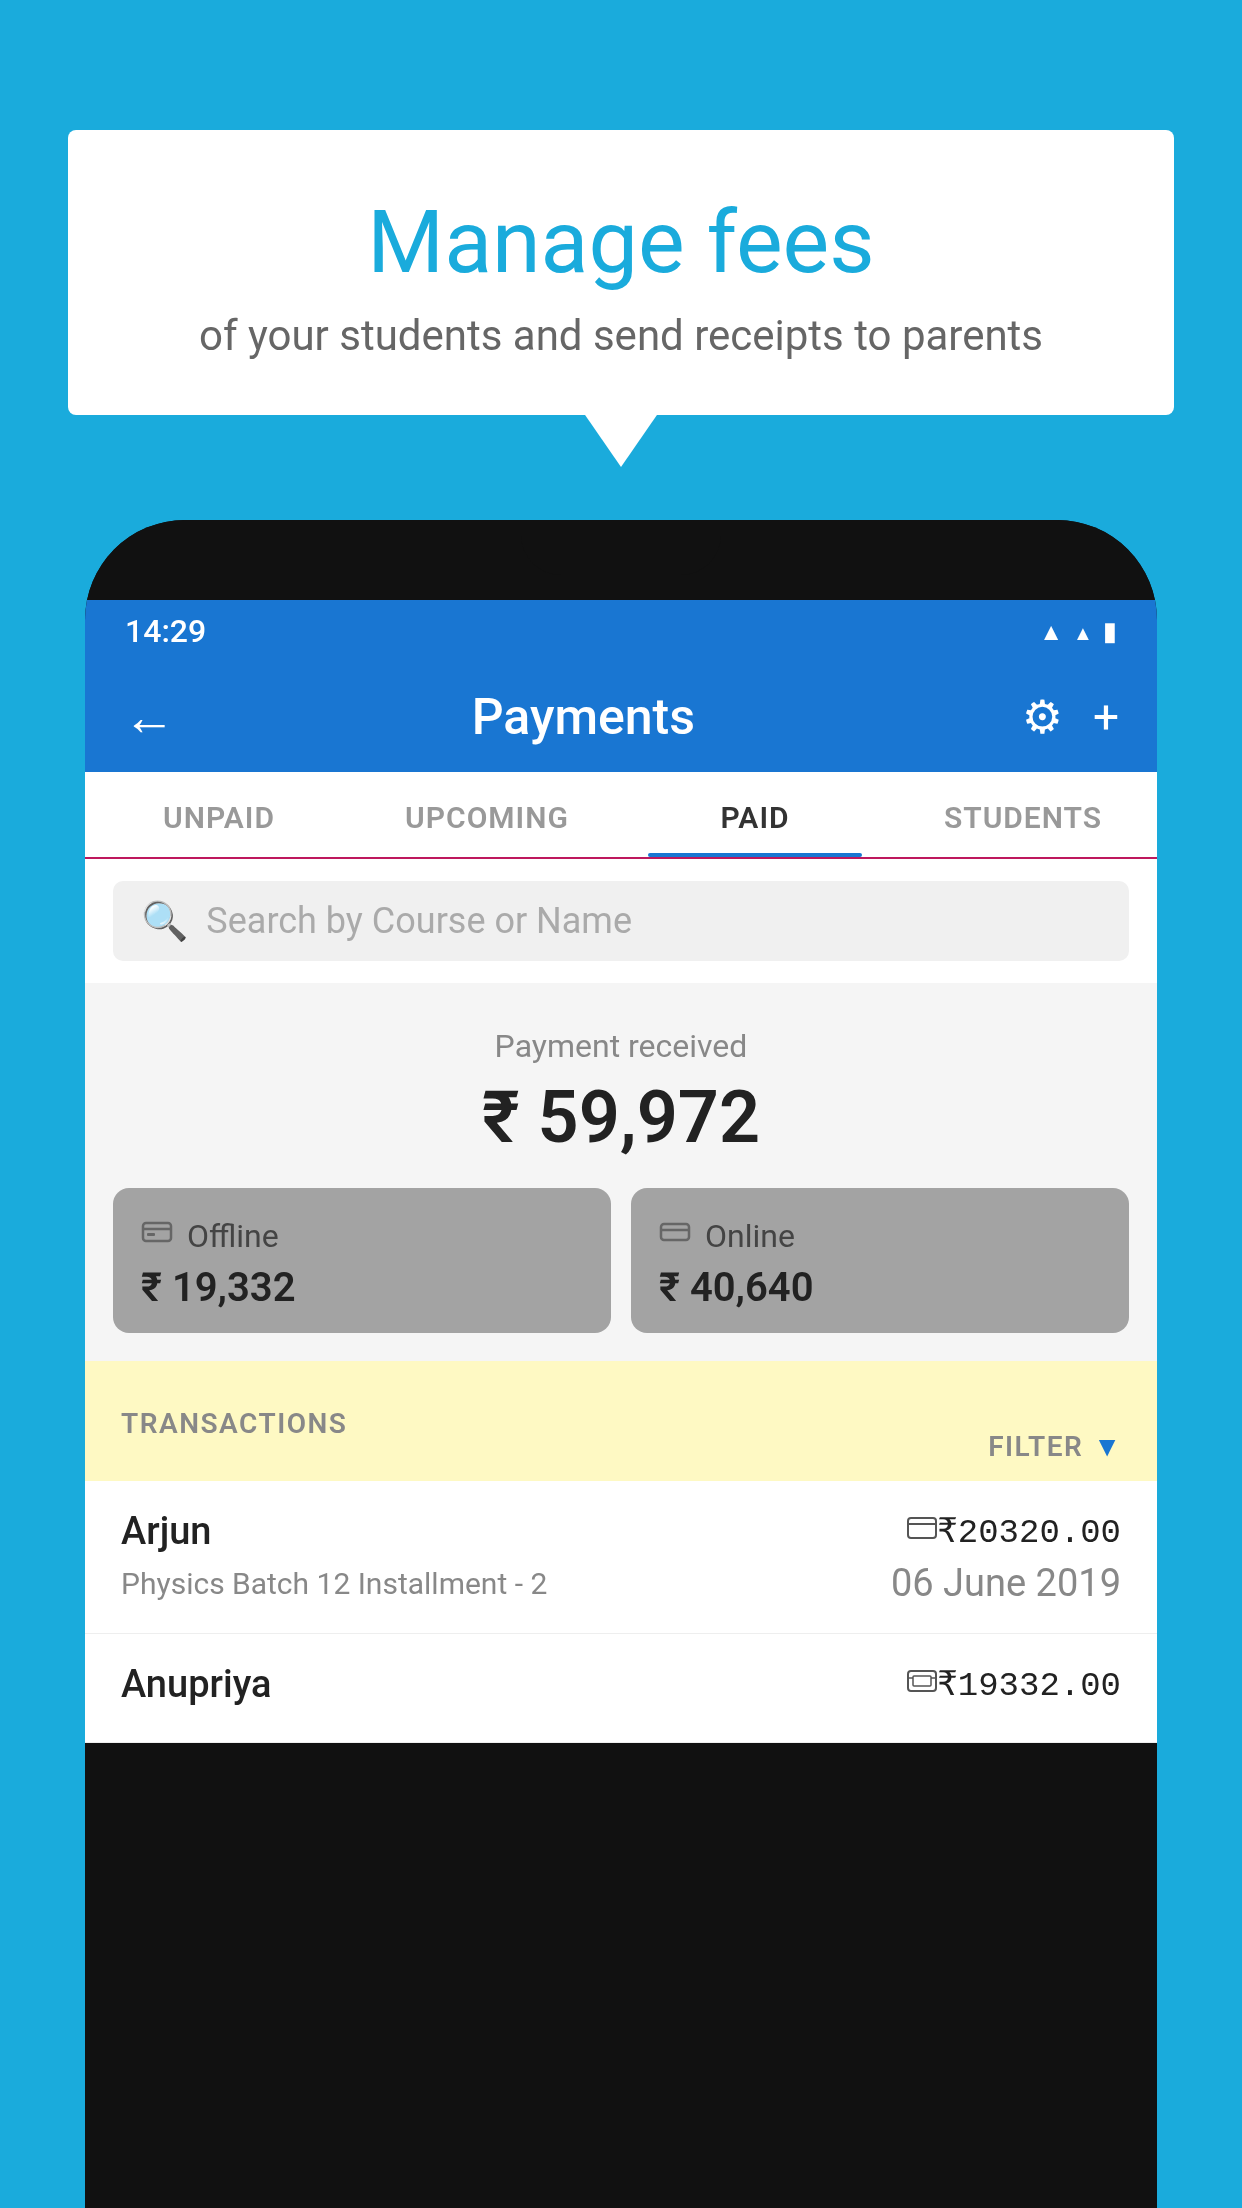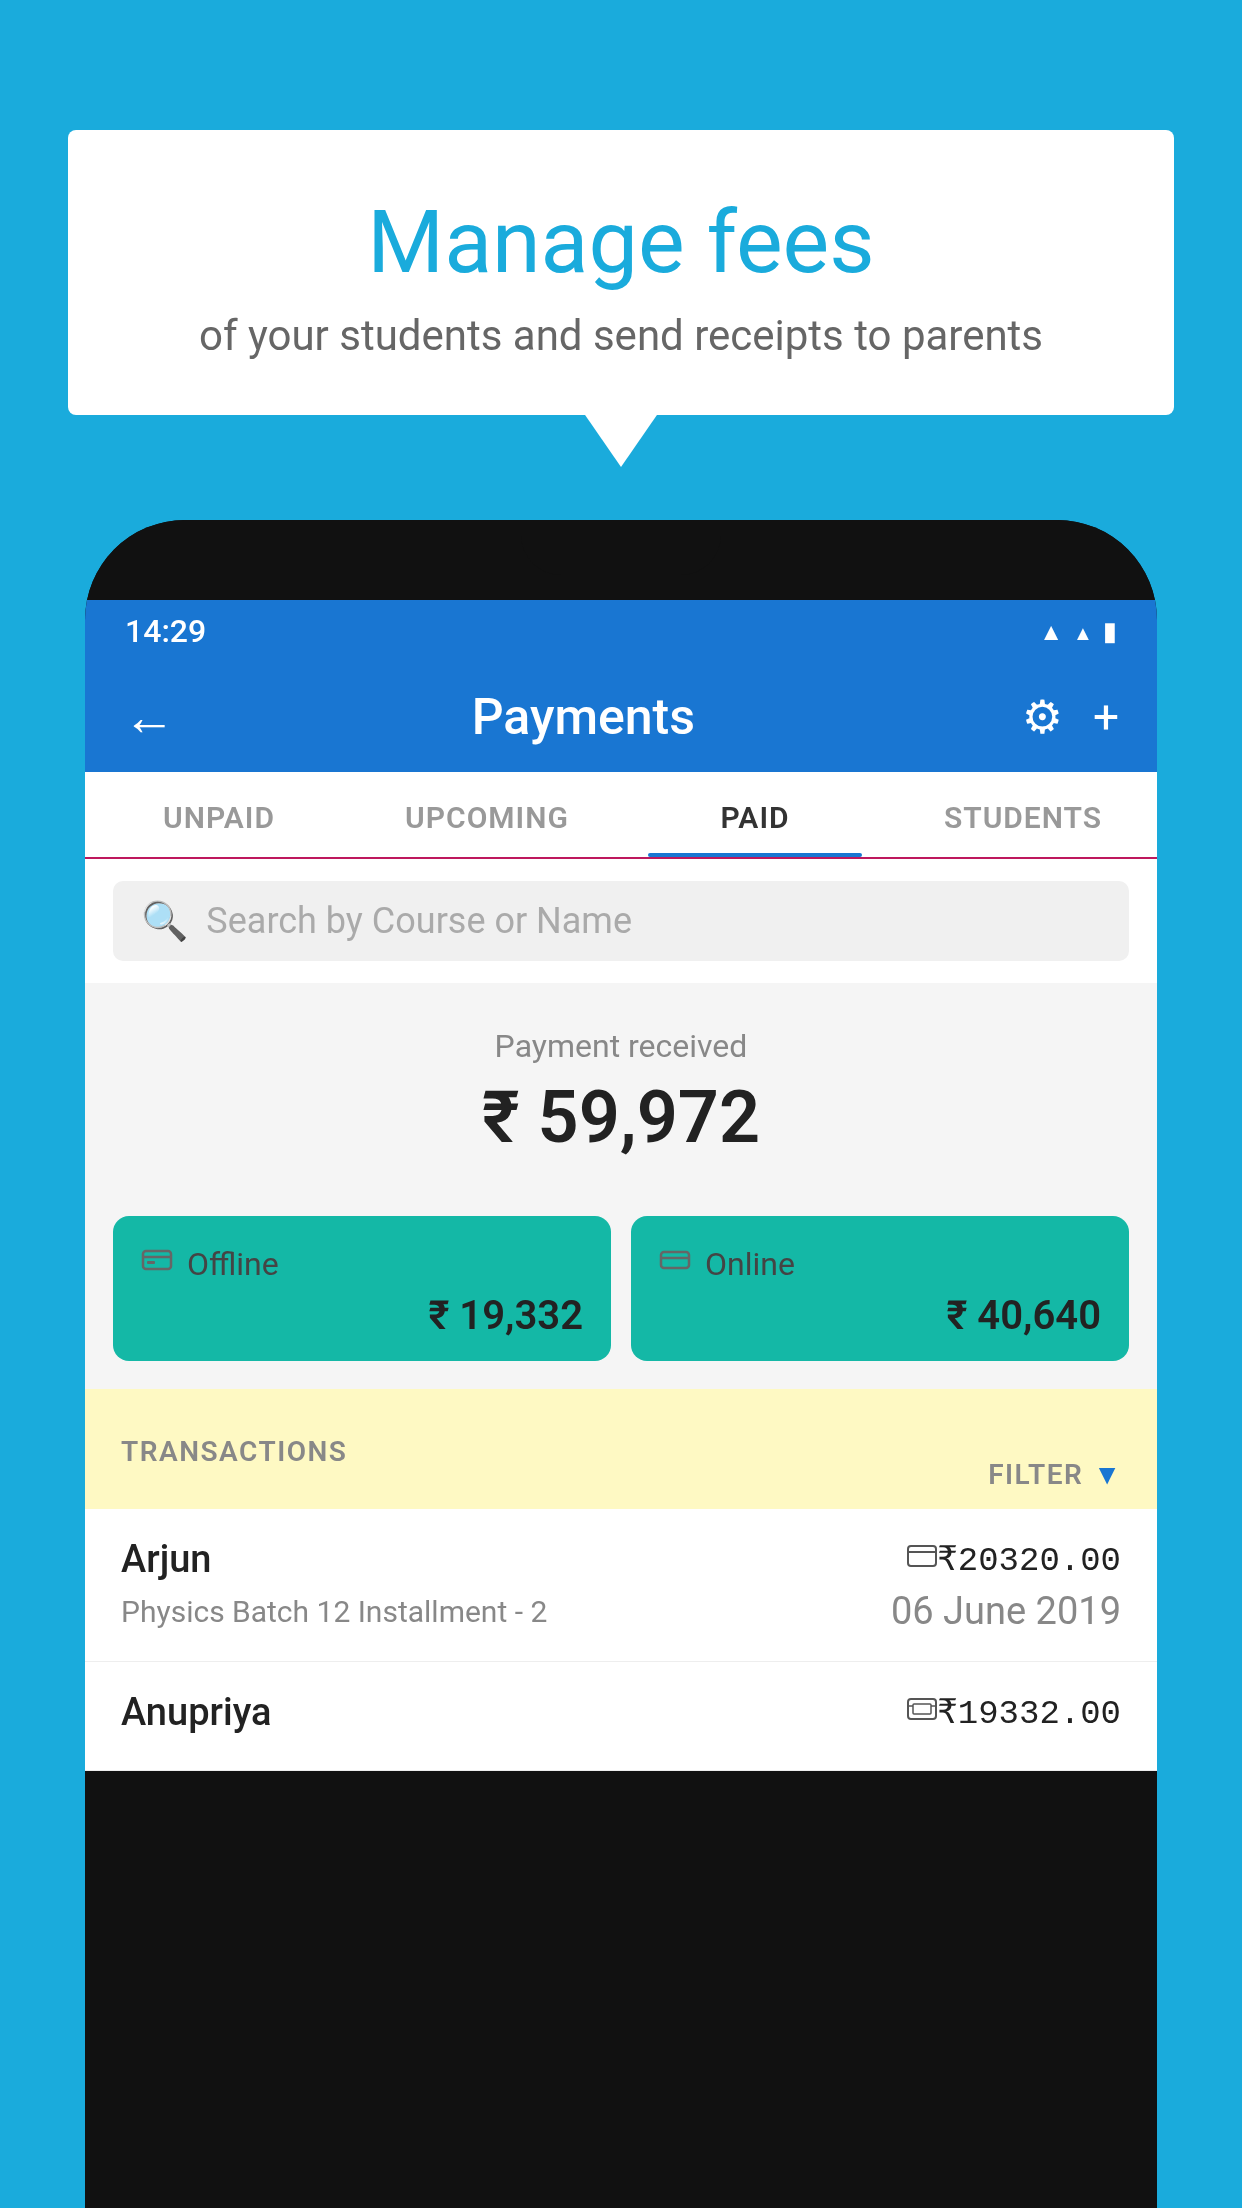--- a/index.html
+++ b/index.html
@@ -217,35 +217,33 @@
     }
     .payment-label {
       color: #888;
       font-size: 32px;
       margin-bottom: 10px;
     }
     .payment-amount {
       color: #222;
       font-size: 72px;
       font-weight: 600;
-      margin-bottom: 28px;
     }
 
     
     .payment-cards {
       display: flex;
       gap: 20px;
       padding: 0 28px 28px;
     }
     .payment-card {
-      background: #14b8a6;
+      background: #a3a3a3;
       border-radius: 16px;
       flex: 1;
       padding: 28px 28px 22px;
-      text-align: right;
     }
     .card-header {
       display: flex;
       align-items: center;
       gap: 14px;
       margin-bottom: 8px;
     }
     .card-icon {
       font-size: 32px;
       color: #666;

